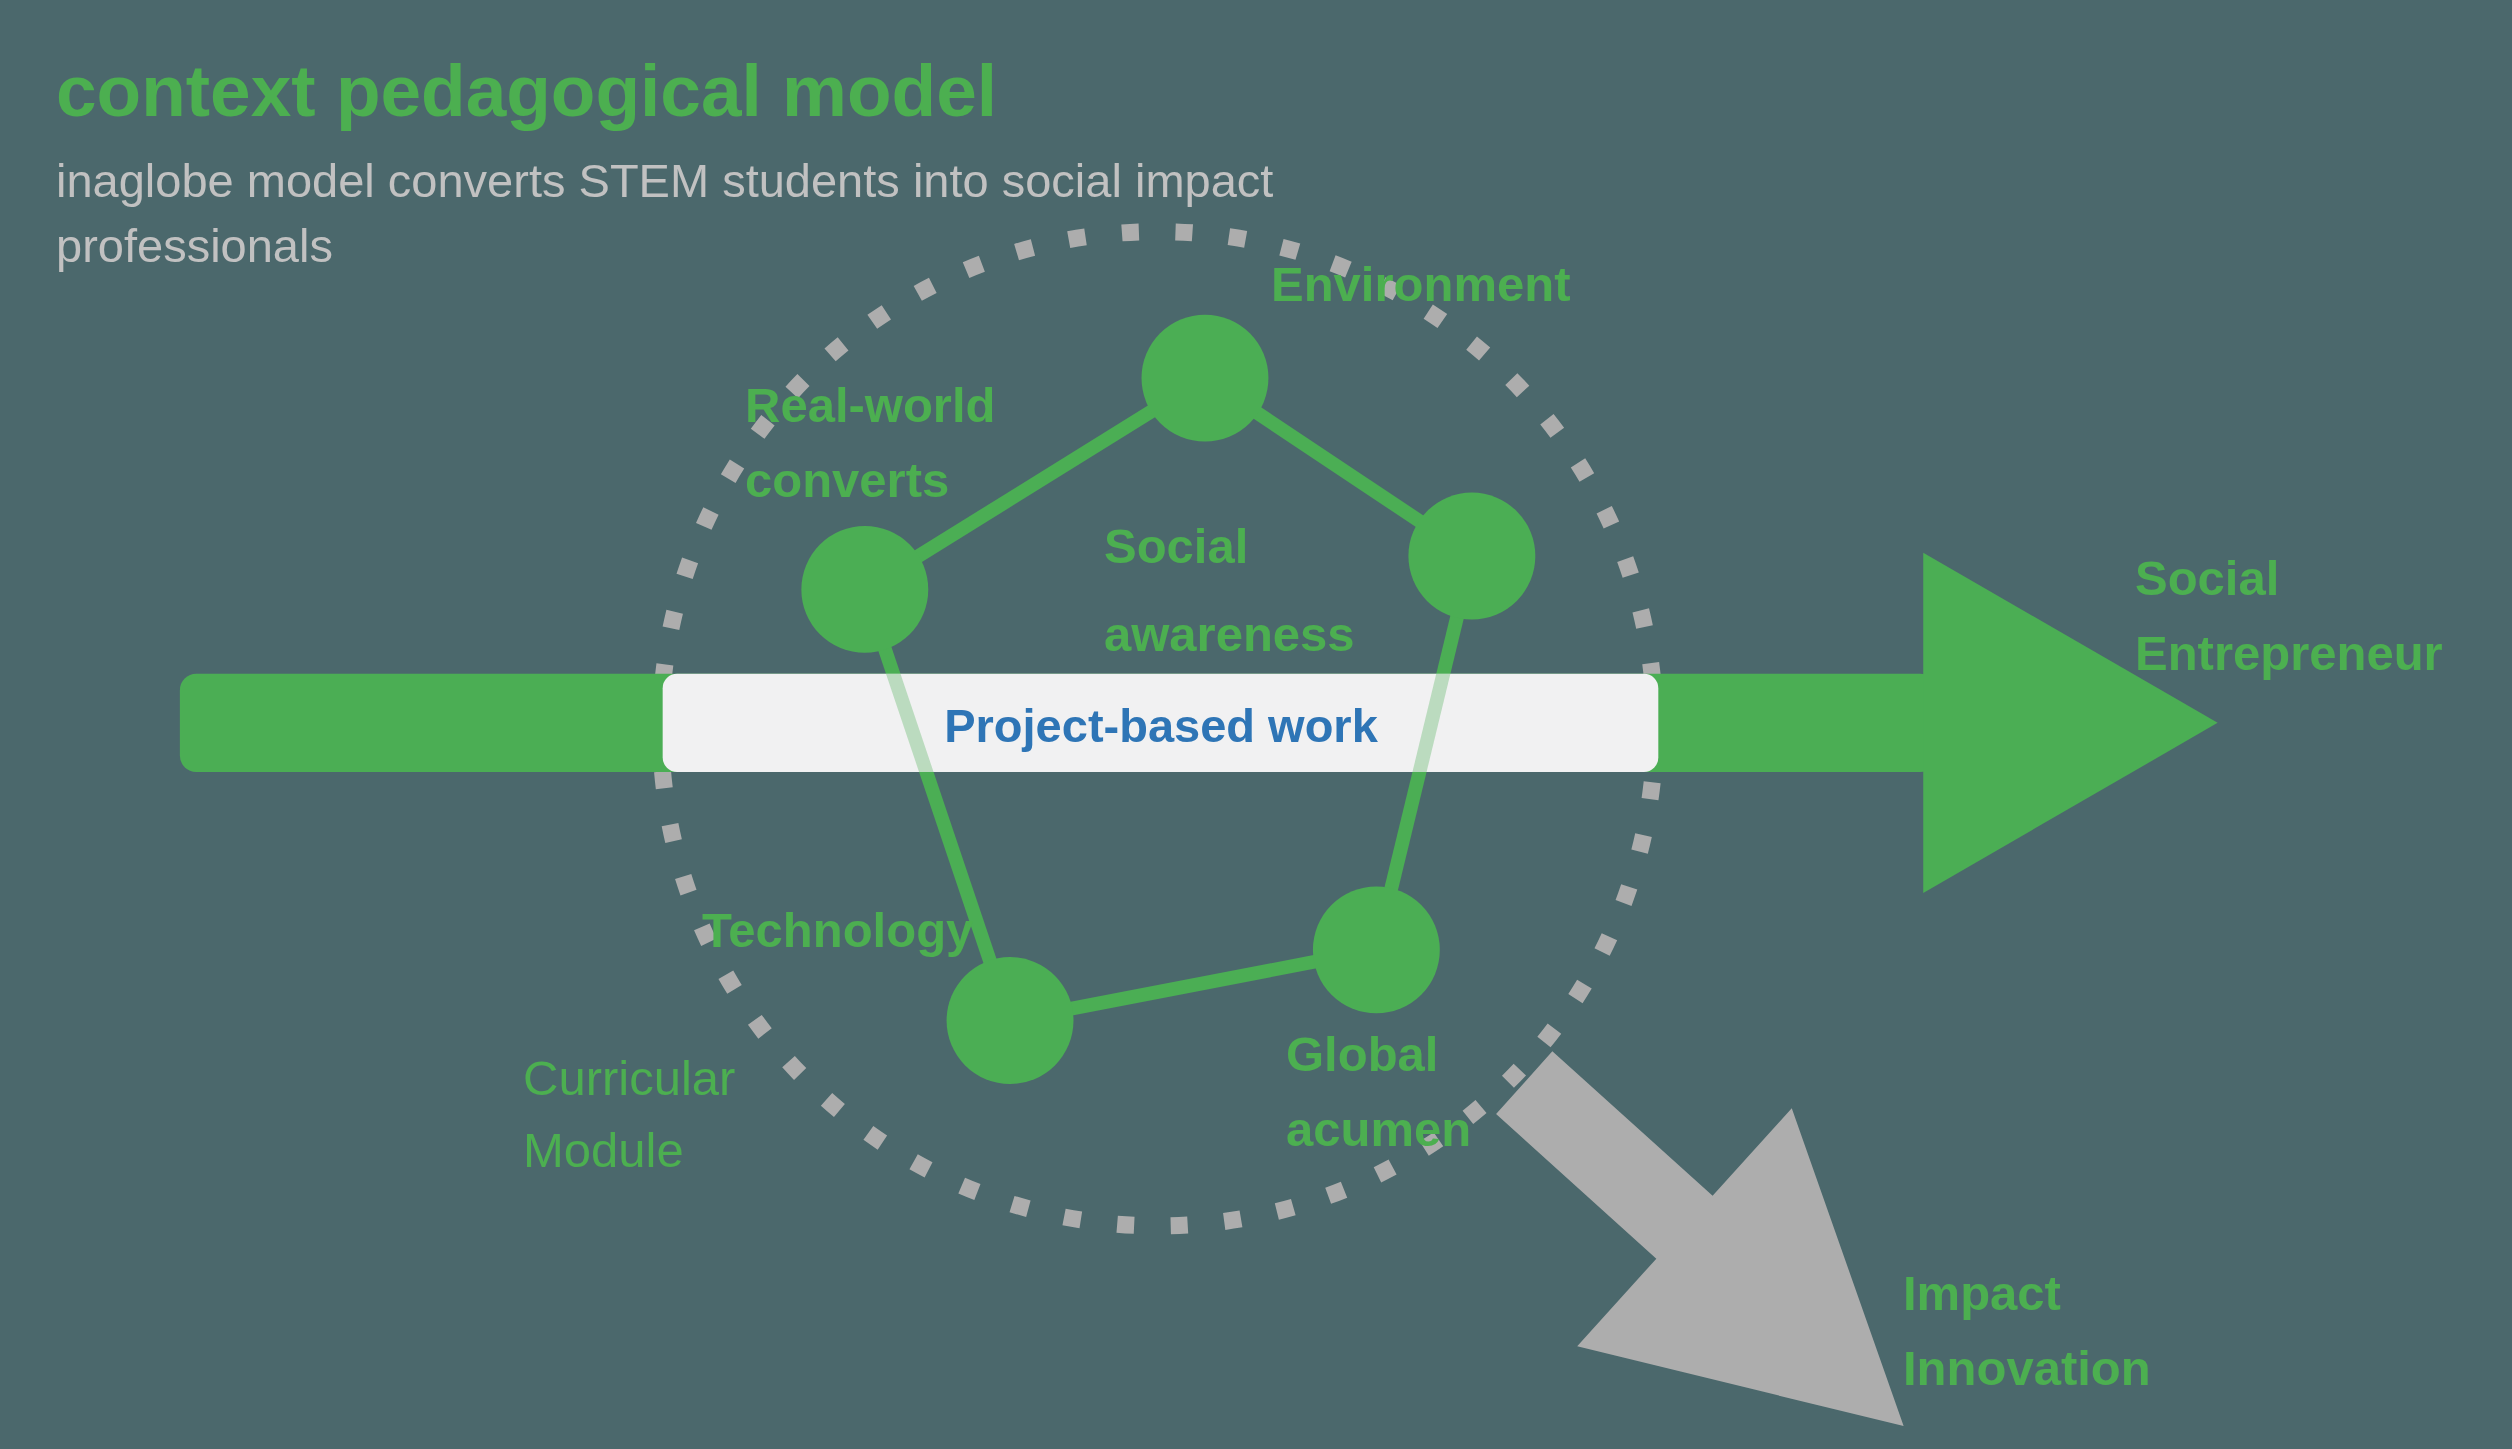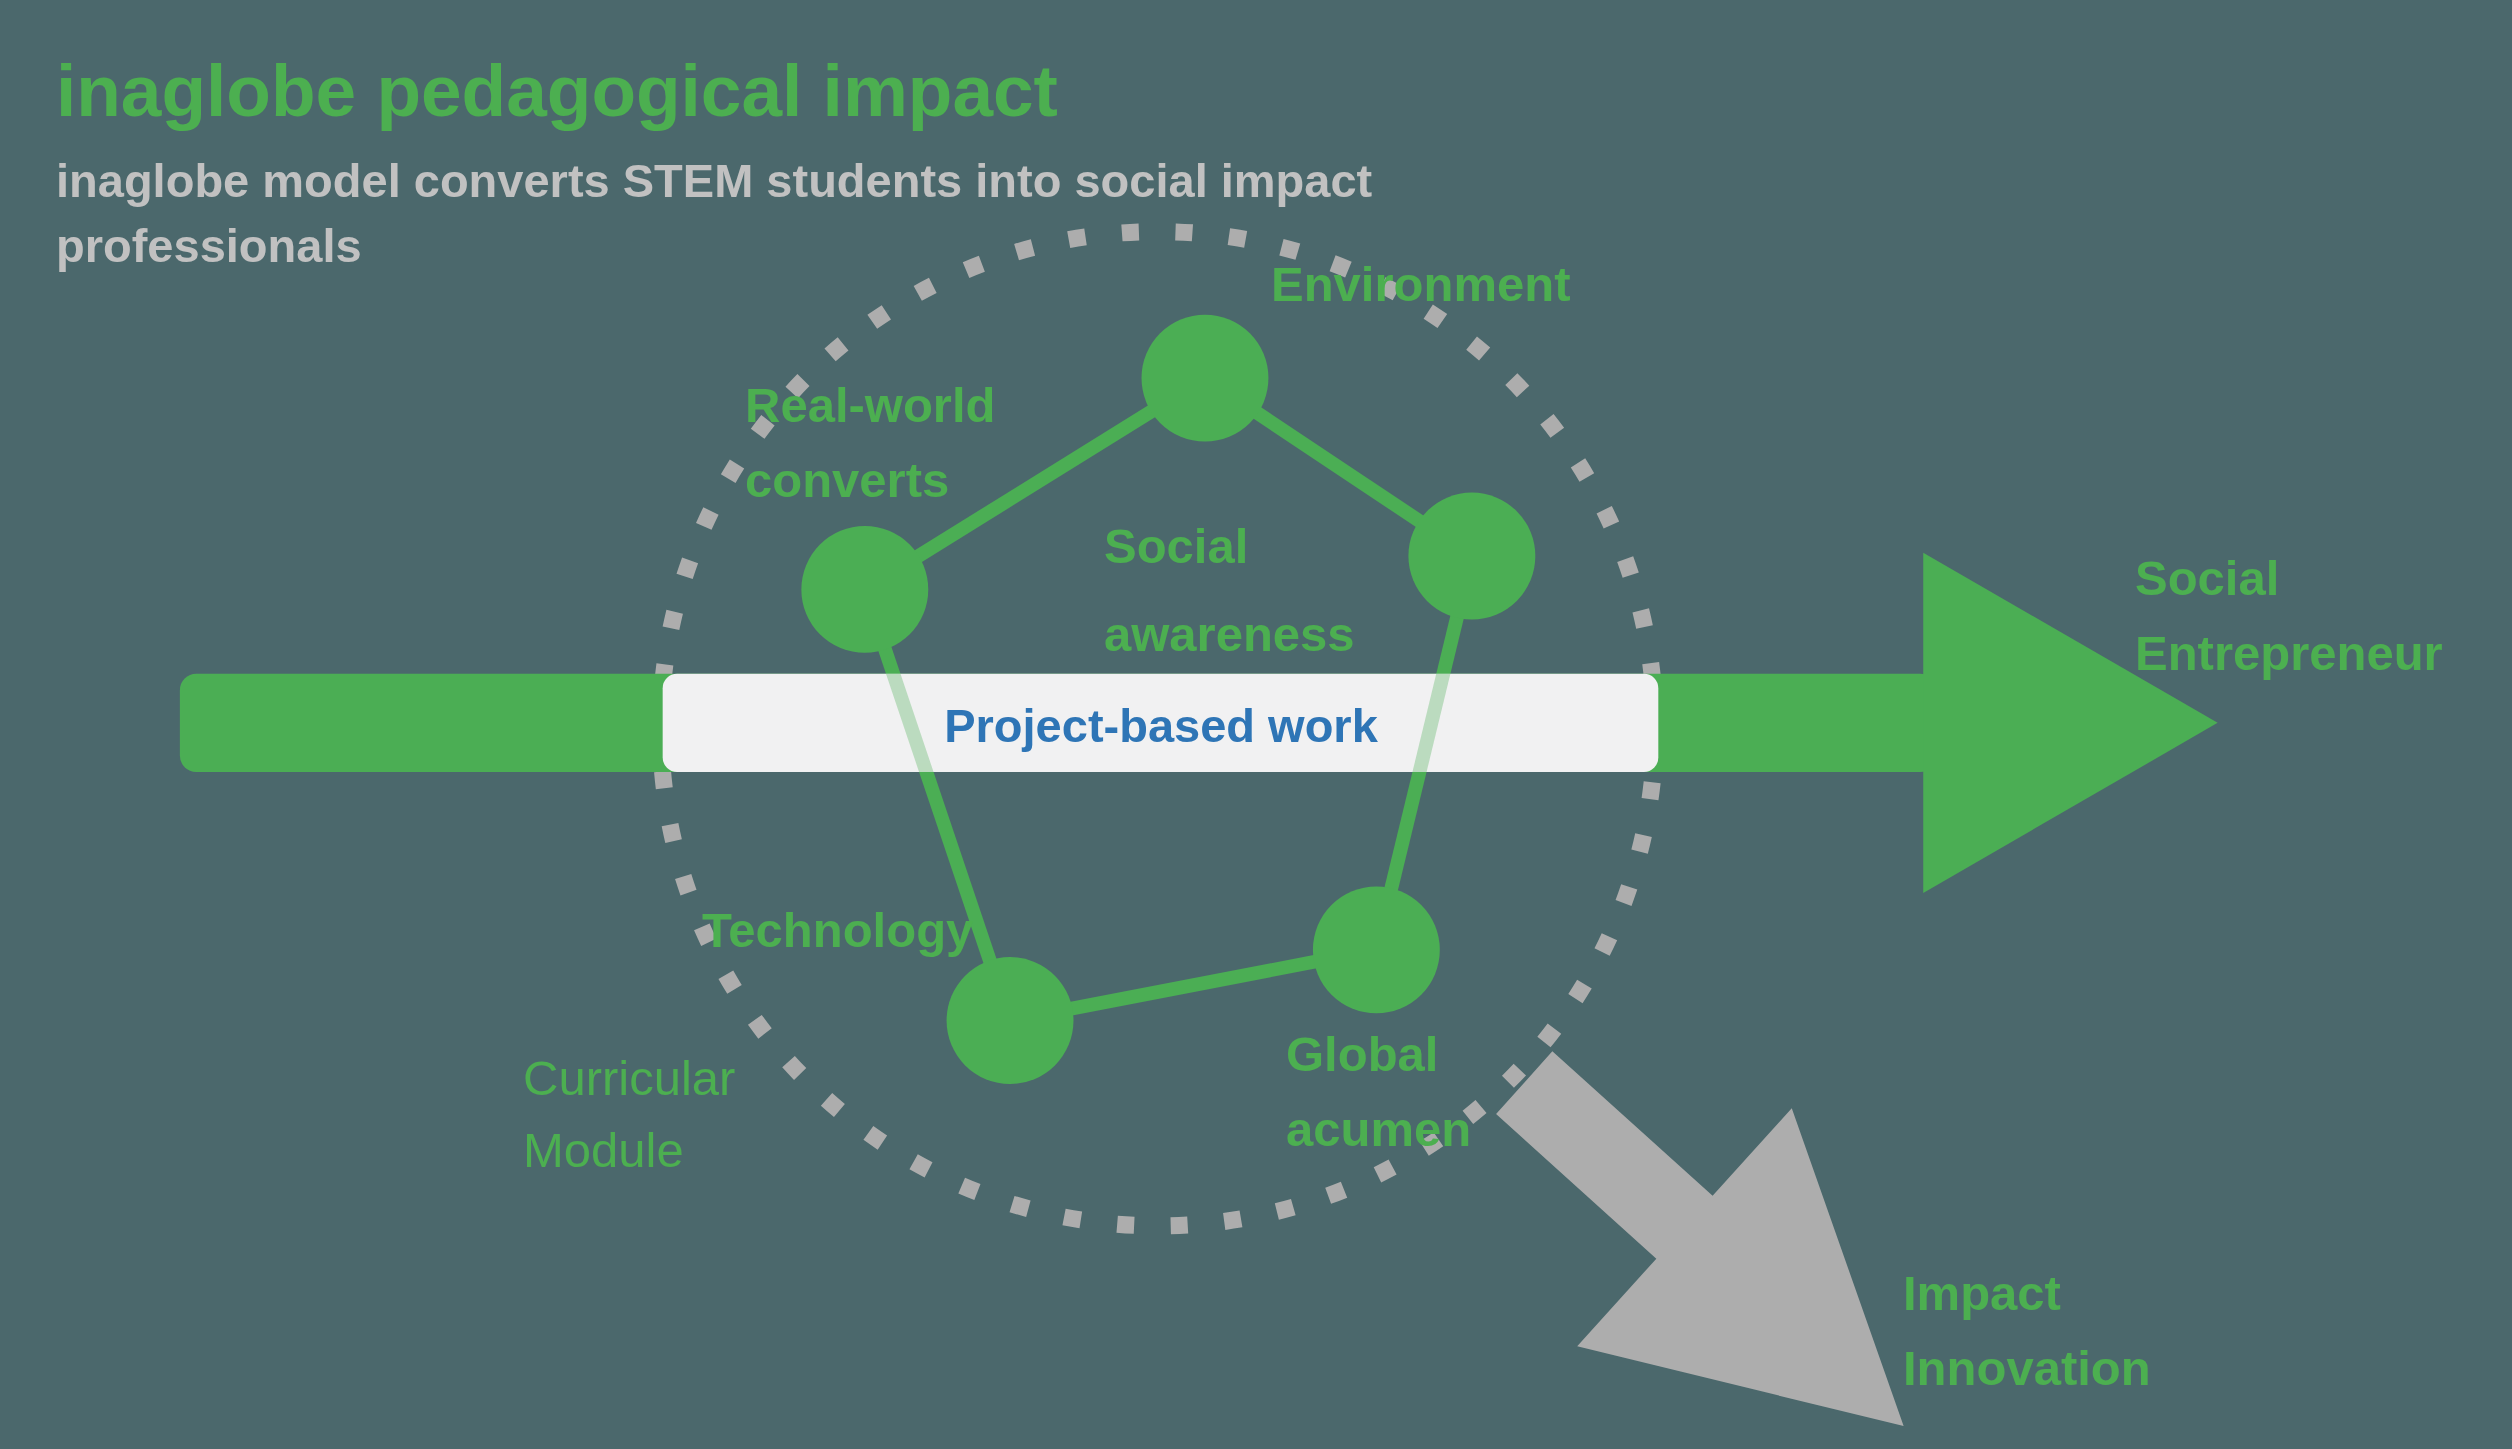--- a/index.html
+++ b/index.html
@@ -28,21 +28,21 @@
   .band-rect{fill:var(--band);}
   .gray-shape{fill:var(--gray);}
 
   .title{
     position:absolute;left:56px;top:43px;
     font-size:73px;font-weight:bold;line-height:96px;
     color:var(--green-text);white-space:pre-line;
   }
   .subtitle{
     position:absolute;left:56px;top:148px;
-    font-size:47px;font-weight:bold;line-height:65px;
+    font-size:47px;font-weight:normal;line-height:65px;
     color:var(--subtitle-gray);white-space:pre-line;
   }
   .lbl{
     position:absolute;
     font-size:49px;font-weight:bold;line-height:75px;
     color:var(--green-text);white-space:pre-line;
   }
   .lbl-environment{left:1271px;top:247px;}
   .lbl-real-world{left:745px;top:368px;}
   .lbl-social-awareness{left:1104px;top:502px;line-height:88px;}
@@ -95,21 +95,21 @@
 
     <g>
       <circle class="node" cx="1842" cy="578" r="97"></circle>
       <circle class="node" cx="1322" cy="901" r="97"></circle>
       <circle class="node" cx="2250" cy="850" r="97"></circle>
       <circle class="node" cx="1544" cy="1560" r="97"></circle>
       <circle class="node" cx="2104" cy="1452" r="97"></circle>
     </g>
   </svg>
 
-  <div class="title">inaglobe pedagogical impact</div>
+  <div class="title">context pedagogical model</div>
   <div class="subtitle">inaglobe model converts STEM students into social impact
 professionals</div>
 
   <div class="lbl lbl-environment">Environment</div>
   <div class="lbl lbl-real-world">Real-world
 converts</div>
   <div class="lbl lbl-social-awareness">Social
 awareness</div>
   <div class="lbl lbl-technology">Technology</div>
   <div class="lbl lbl-global-acumen">Global

